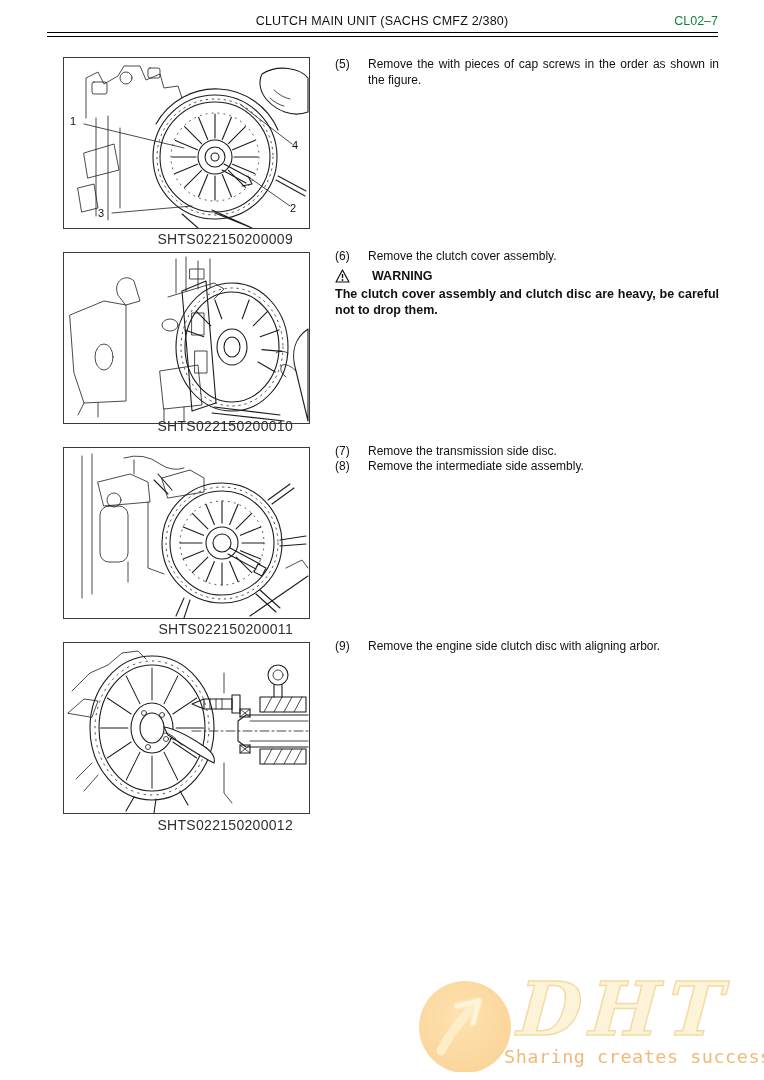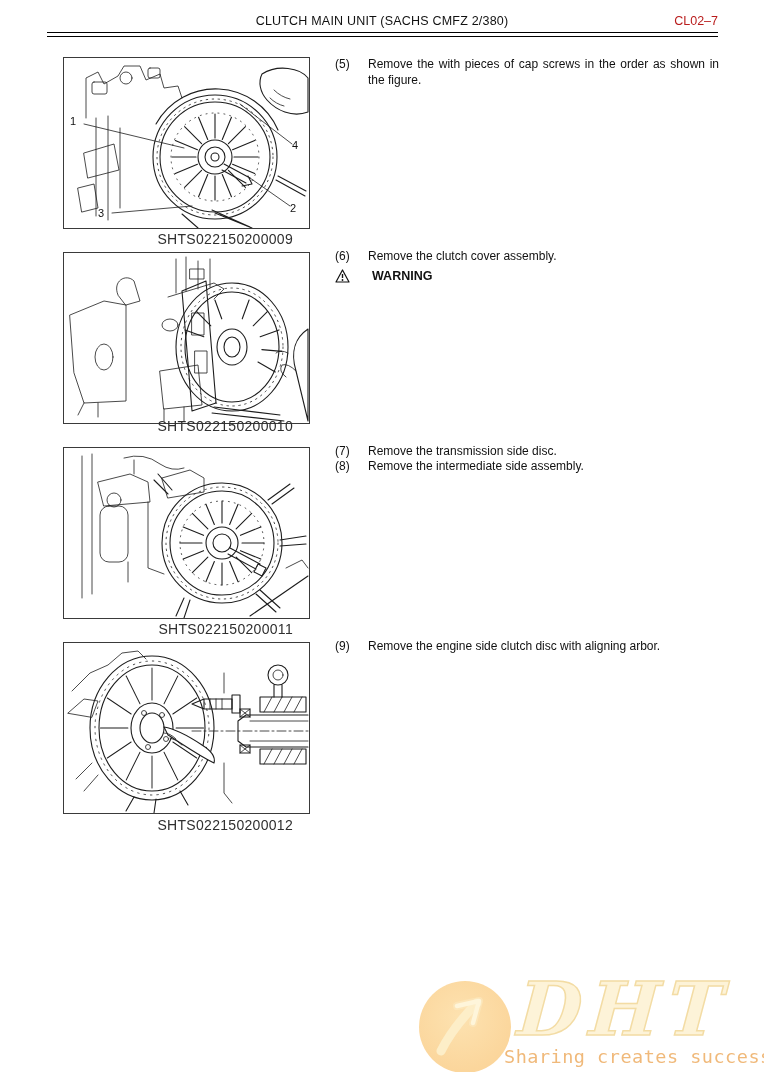--- a/index.html
+++ b/index.html
@@ -2,21 +2,21 @@
 <html><head>
 <meta charset="utf-8">
 <style>
   html,body{margin:0;padding:0;background:#fff;}
   .page{position:relative;width:764px;height:1072px;background:#ffffff;overflow:hidden;
         font-family:"Liberation Sans",sans-serif;color:#111;}
 
   
   .hdr-title{position:absolute;top:14px;left:0;width:764px;text-align:center;
              font-size:12.5px;letter-spacing:.2px;color:#111;}
-  .hdr-code{position:absolute;top:14px;right:46px;font-size:12.5px;color:#b91c1c;}
+  .hdr-code{position:absolute;top:14px;right:46px;font-size:12.5px;color:#15803d;}
   .hdr-rule{position:absolute;top:32px;left:47px;width:671px;height:2.5px;
             border-top:1.6px solid #000;border-bottom:1.4px solid #000;}
 
   
   .fig{position:absolute;left:63px;width:245px;height:170px;border:1px solid #3a3a3a;background:#fff;}
   .fig svg{display:block;width:100%;height:100%;}
   .fig-cap{position:absolute;left:63px;width:230px;text-align:right;font-size:14px;
            letter-spacing:.3px;color:#2f2f2f;}
   .ln{stroke:#1d1d1d;stroke-width:1.1;fill:none;stroke-linecap:round;stroke-linejoin:round;}
   .lnf{stroke:#1d1d1d;stroke-width:1.1;fill:#fff;stroke-linejoin:round;}
@@ -277,20 +277,21 @@
   </div>
 
   <div class="warn-head" style="top:269px;">
     <svg width="15" height="14" viewBox="0 0 15 14">
       <path d="M7.5 1 L14 13 L1 13 Z" fill="none" stroke="#111" stroke-width="1.2" stroke-linejoin="round"></path>
       <line x1="7.5" y1="5" x2="7.5" y2="9" stroke="#111" stroke-width="1.4"></line>
       <circle cx="7.5" cy="11" r="0.9" fill="#111"></circle>
     </svg>
     <span class="wlabel">WARNING</span>
   </div>
+  <div class="warn-body" style="top:286px;">The clutch cover assembly and clutch disc are heavy, be careful not to drop them.</div>
 
   <div class="step" style="top:444px;">
     <span class="num">(7)</span>
     <span class="txt">Remove the transmission side disc.</span>
   </div>
   <div class="step" style="top:459px;">
     <span class="num">(8)</span>
     <span class="txt">Remove the intermediate side assembly.</span>
   </div>
 

